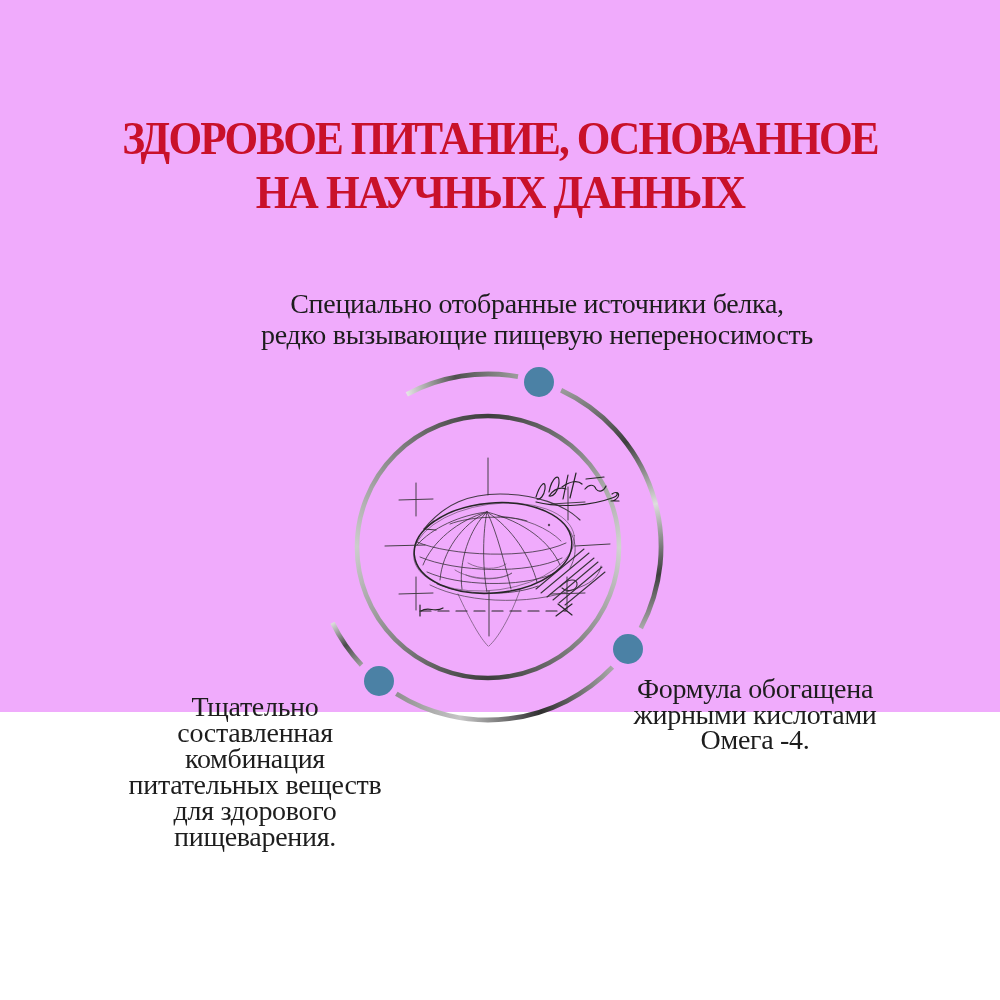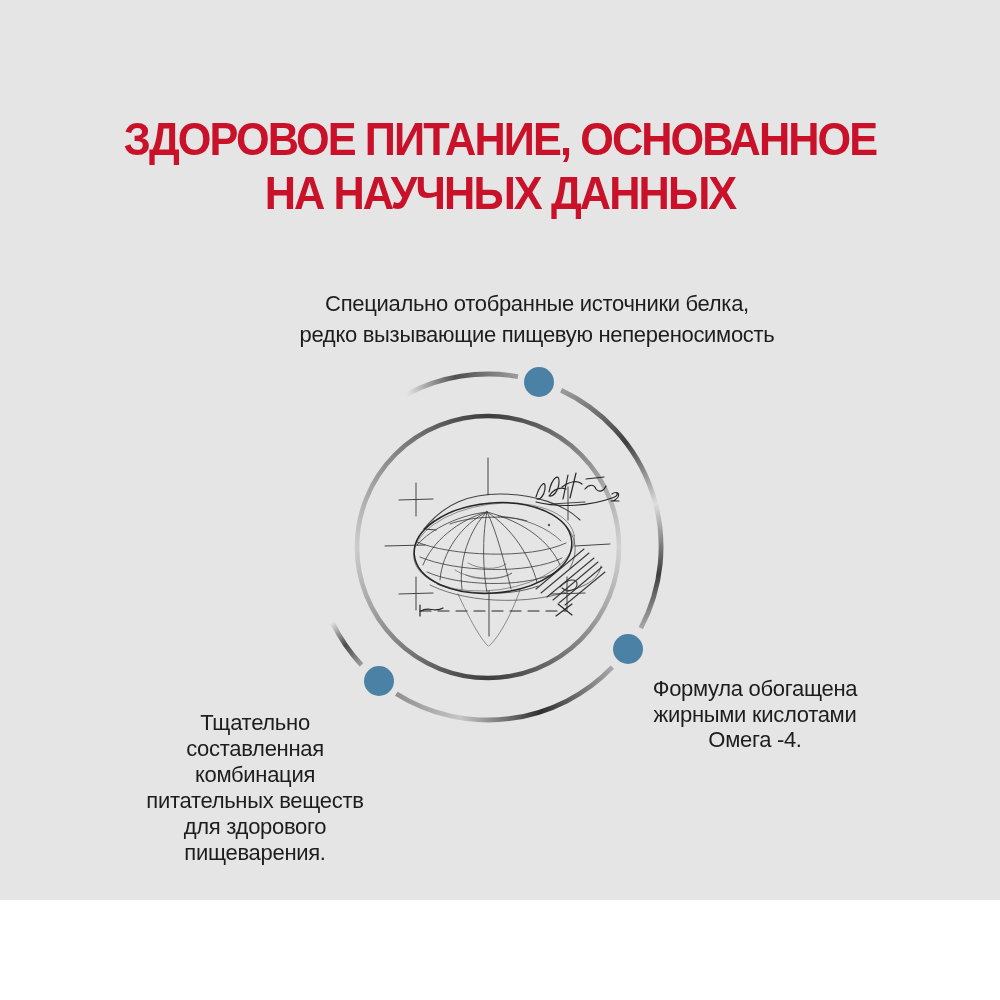--- a/index.html
+++ b/index.html
@@ -3,46 +3,46 @@
 <meta charset="utf-8">
 <style>
   html,body{margin:0;padding:0;}
   body{
     width:1000px;height:1000px;
     background:#ffffff;
     font-family:"Liberation Sans", sans-serif;
     position:relative;
     overflow:hidden;
   }
-  .page{position:absolute;inset:0;width:1000px;height:900px;background:#e5e5e5;}
+  .page{position:absolute;inset:0;width:1000px;height:712px;background:#f0abfc;font-family:Liberation Serif, serif;}
   .title{
     position:absolute;
     top:112px;left:0;width:1000px;
     margin:0;
     text-align:center;
     font-size:46px;
     line-height:54px;
     font-weight:700;
     letter-spacing:-2px;
     color:#c9112a;
     white-space:pre-line;
     transform:scaleX(.94);
     transform-origin:500px 0;
   }
   .annot{
     position:absolute;
     margin:0;
     color:#1d1d1d;
-    font-size:22px;
+    font-size:28px;
     text-align:center;
     white-space:pre-line;
     letter-spacing:-0.3px;
   }
   .annot-top{ top:288px; left:137px; width:800px; line-height:31px; }
-  .annot-bl{  top:710px; left:75px;  width:360px; line-height:26px; }
+  .annot-bl{  top:694px; left:75px;  width:360px; line-height:26px; }
   .annot-br{  top:676px; left:575px; width:360px; line-height:25.5px; }
   svg.diagram{position:absolute;top:0;left:0;width:1000px;height:1000px;}
   .sketch{stroke:#262626;fill:none;stroke-linecap:round;stroke-linejoin:round;}
 </style>
 </head>
 <body>
 
 <div class="page">
 
   <h1 class="title">ЗДОРОВОЕ ПИТАНИЕ, ОСНОВАННОЕ

